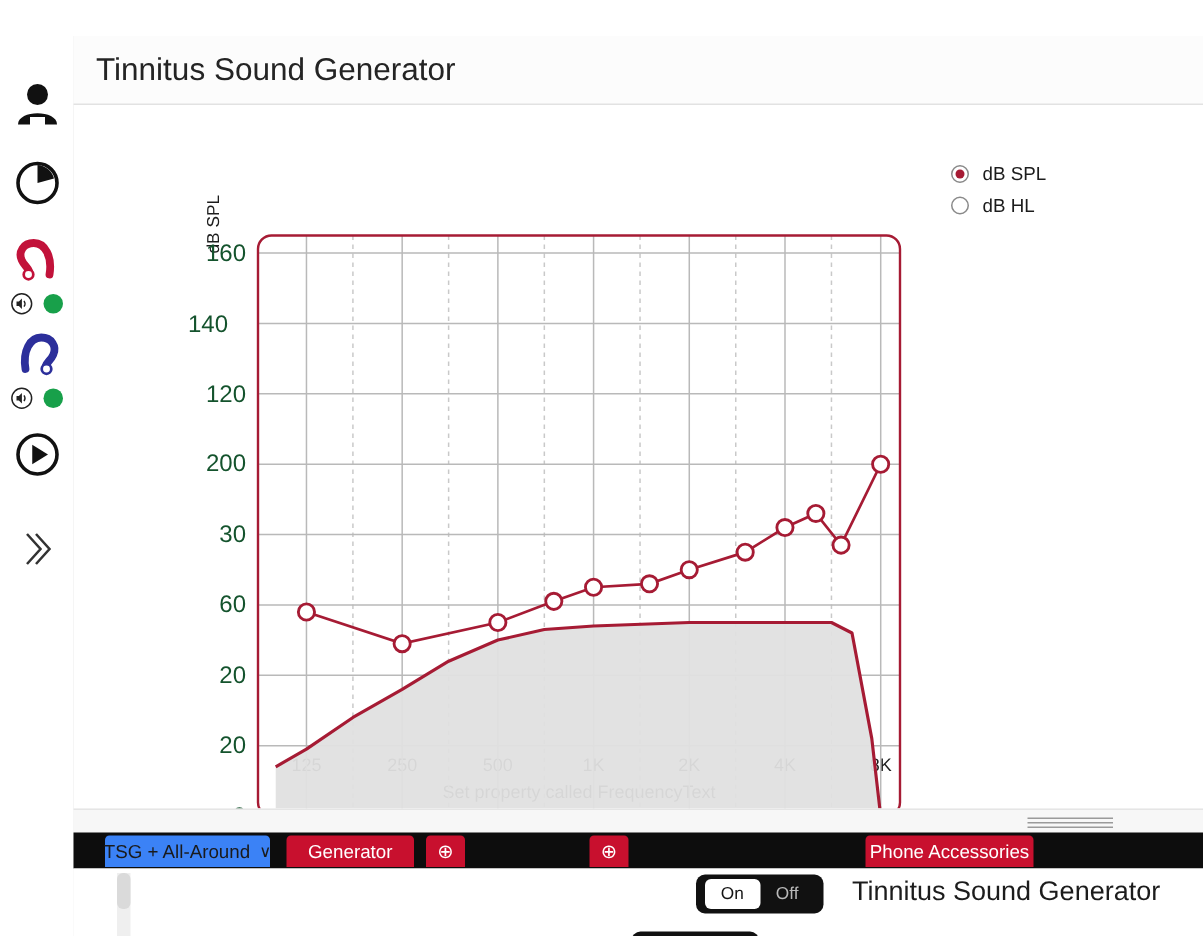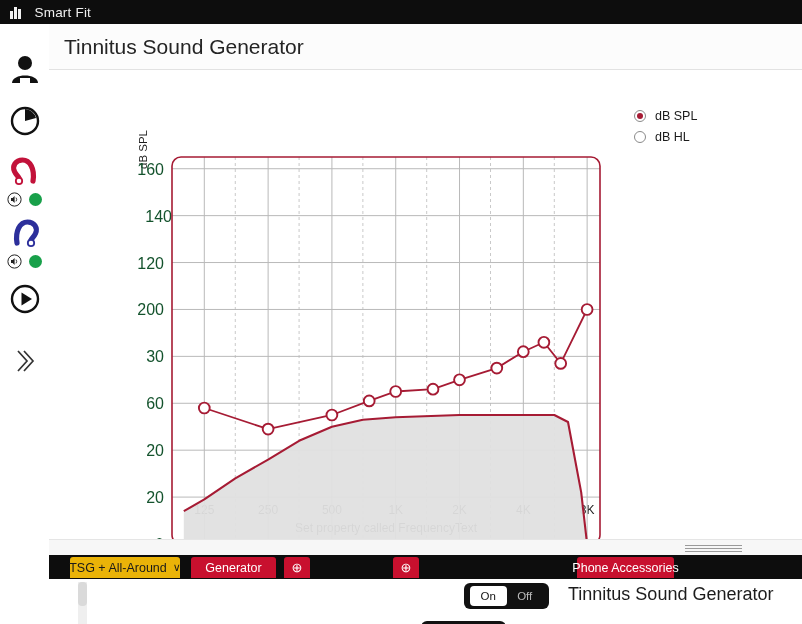--- a/index.html
+++ b/index.html
@@ -85,21 +85,21 @@
     background: #0d0d0d;
   }
   .tab {
     position: absolute; top: 2px; height: 21px;
     display: flex; align-items: center; justify-content: center;
     font-size: 12.5px; color: #ffffff; background: #c8102e;
     border-radius: 3px 3px 0 0; padding: 0 9px; box-sizing: border-box;
     white-space: nowrap;
   }
   .tab.active {
-    background: #eab308; color: #1a1a1a;
+    background: #3b82f6; color: #1a1a1a;
   }
   .tab.plus { padding: 0; width: 26px; font-size: 13px; }
 
   
   .panel {
     position: absolute; left: 49px; top: 555px; width: 753px; height: 69px;
     background: #ffffff;
   }
   .vscroll { position: absolute; left: 29px; top: 3px; width: 9px; height: 66px; background: #efefef; }
   .vscroll .thumb { position:absolute; left:0; top:0; width: 9px; height: 24px; background: #dadada; border-radius: 4px; }
@@ -117,28 +117,20 @@
 
   .row-label {
     position: absolute; font-size: 18px; color: #1c1c1c; white-space: nowrap;
   }
 </style>
 </head>
 <body>
 
 <div id="app">
 
-  <div class="titlebar">
-    <span class="tb-logo">
-        <i></i>
-        <i></i>
-        <i></i>
-      </span>
-    <span class="tb-title">Smart Fit</span>
-  </div>
 
   <div class="rail">
 
     <div class="rail-item" style="margin-top:30px;">
       <span class="rail-icon">
         <svg width="34" height="30" viewBox="0 0 34 30">
           <circle cx="17" cy="9" r="7" fill="#111"></circle>
           <path d="M4 29 C4 19 30 19 30 29 Z" fill="#111"></path>
           <path d="M12 24 h10 v6 h-10 z" fill="#fff"></path>
         </svg>
@@ -229,21 +221,21 @@
       <div class="xlabel">Set property called FrequencyText</div>
 
       <div id="yticks">
           <div class="ytick" style="left: 85px; top: 467px;">0</div>
           <div class="ytick" style="left: 85px; top: 420.091px;">20</div>
           <div class="ytick" style="left: 85px; top: 373.182px;">20</div>
           <div class="ytick" style="left: 85px; top: 326.273px;">60</div>
           <div class="ytick" style="left: 85px; top: 279.364px;">30</div>
           <div class="ytick" style="left: 85px; top: 232.455px;">200</div>
           <div class="ytick" style="left: 85px; top: 185.545px;">120</div>
-          <div class="ytick" style="left: 93px; top: 138.636px;">140</div>
+          <div class="ytick" style="left: 73px; top: 138.636px;">140</div>
           <div class="ytick" style="left: 85px; top: 91.7273px;">160</div>
         </div>
 
       <div id="xticks">
           <div class="xtick" style="left: 135.308px; top: 434px;">125</div>
           <div class="xtick" style="left: 199.112px; top: 434px;">250</div>
           <div class="xtick" style="left: 262.917px; top: 434px;">500</div>
           <div class="xtick" style="left: 326.721px; top: 434px;">1K</div>
           <div class="xtick" style="left: 390.526px; top: 434px;">2K</div>
           <div class="xtick" style="left: 454.33px; top: 434px;">4K</div>
@@ -307,21 +299,21 @@
       </div>
       <div class="tab" style="left:142px; width:85px;">
         <span>Generator</span>
       </div>
       <div class="tab plus" style="left:235px;">
         <span>⊕</span>
       </div>
       <div class="tab plus" style="left:344px;">
         <span>⊕</span>
       </div>
-      <div class="tab" style="left:528px; width:97px;">
+      <div class="tab" style="left:528px; width:112px;">
         <span>Phone Accessories</span>
       </div>
     </div>
 
     <div class="panel" style="left:0; width:753px;">
 
       <div class="vscroll">
         <span class="thumb"></span>
       </div>
 

